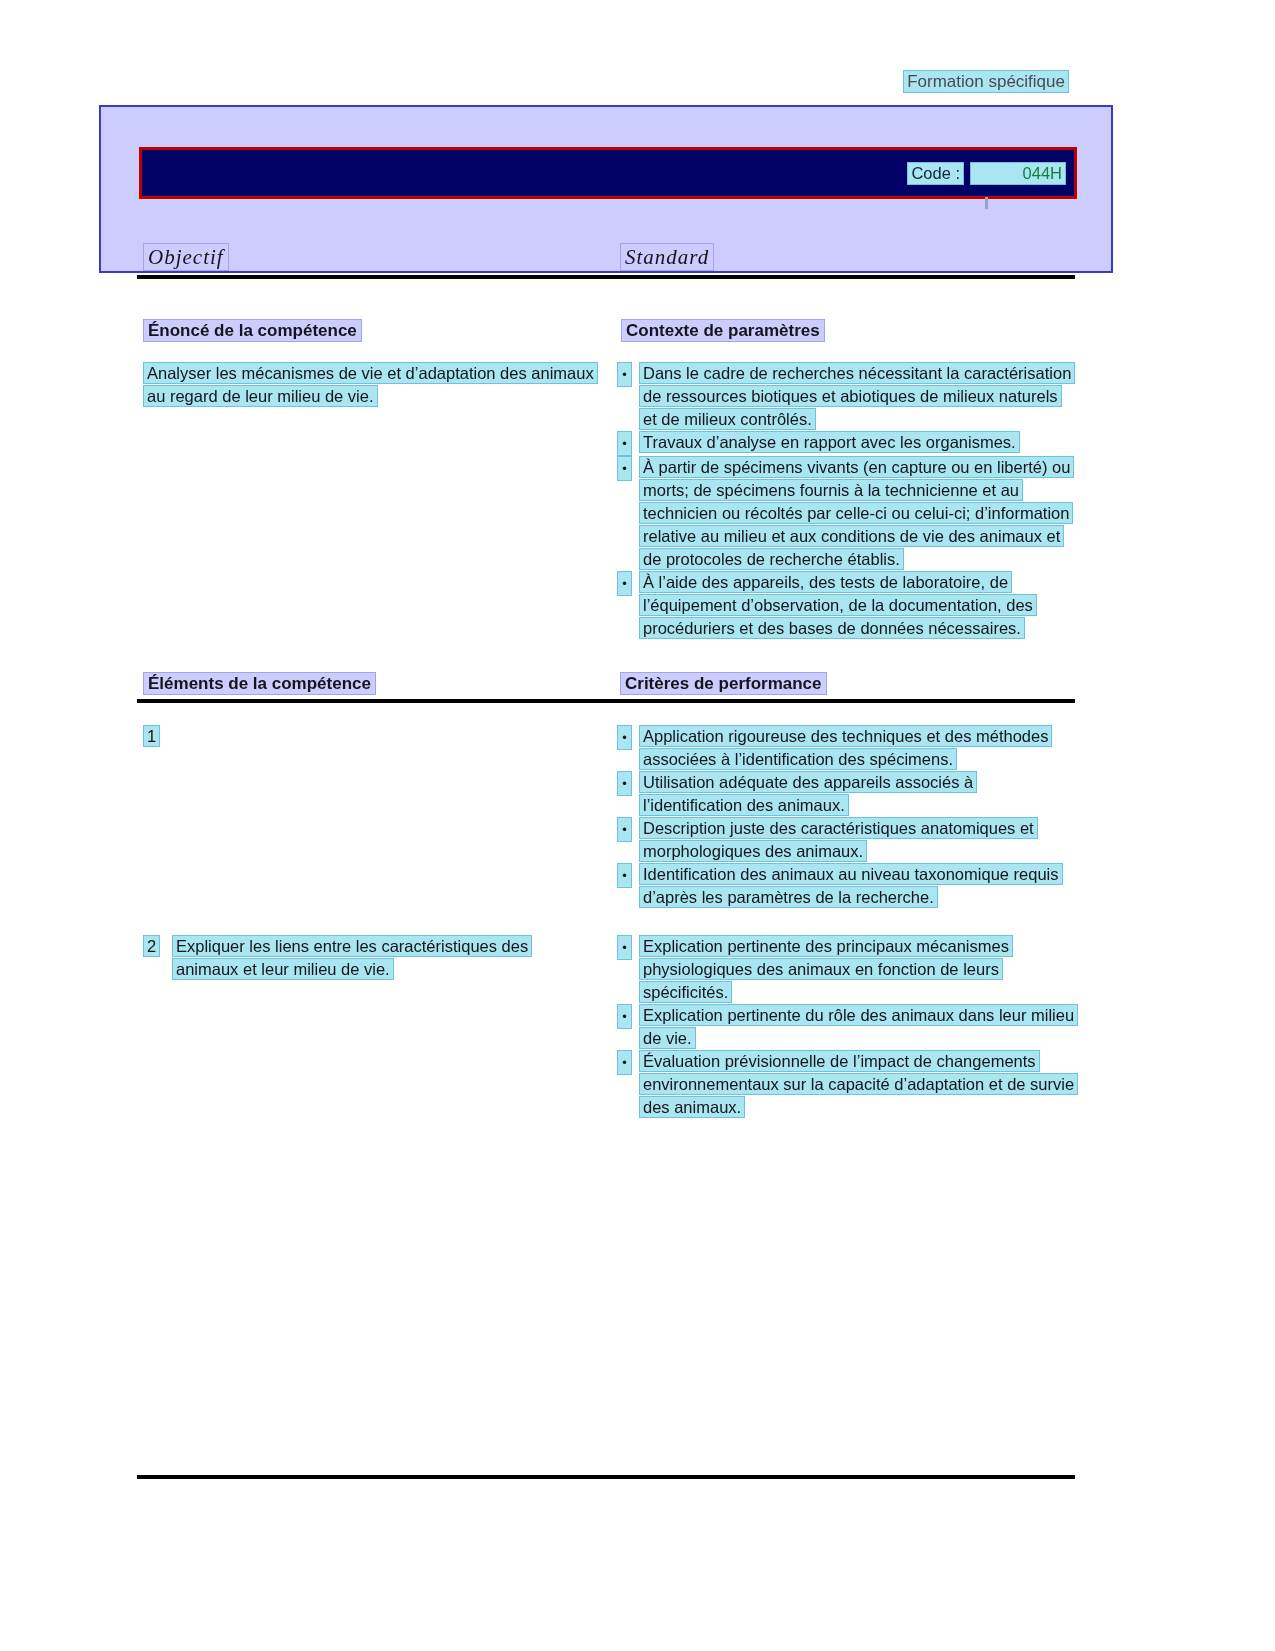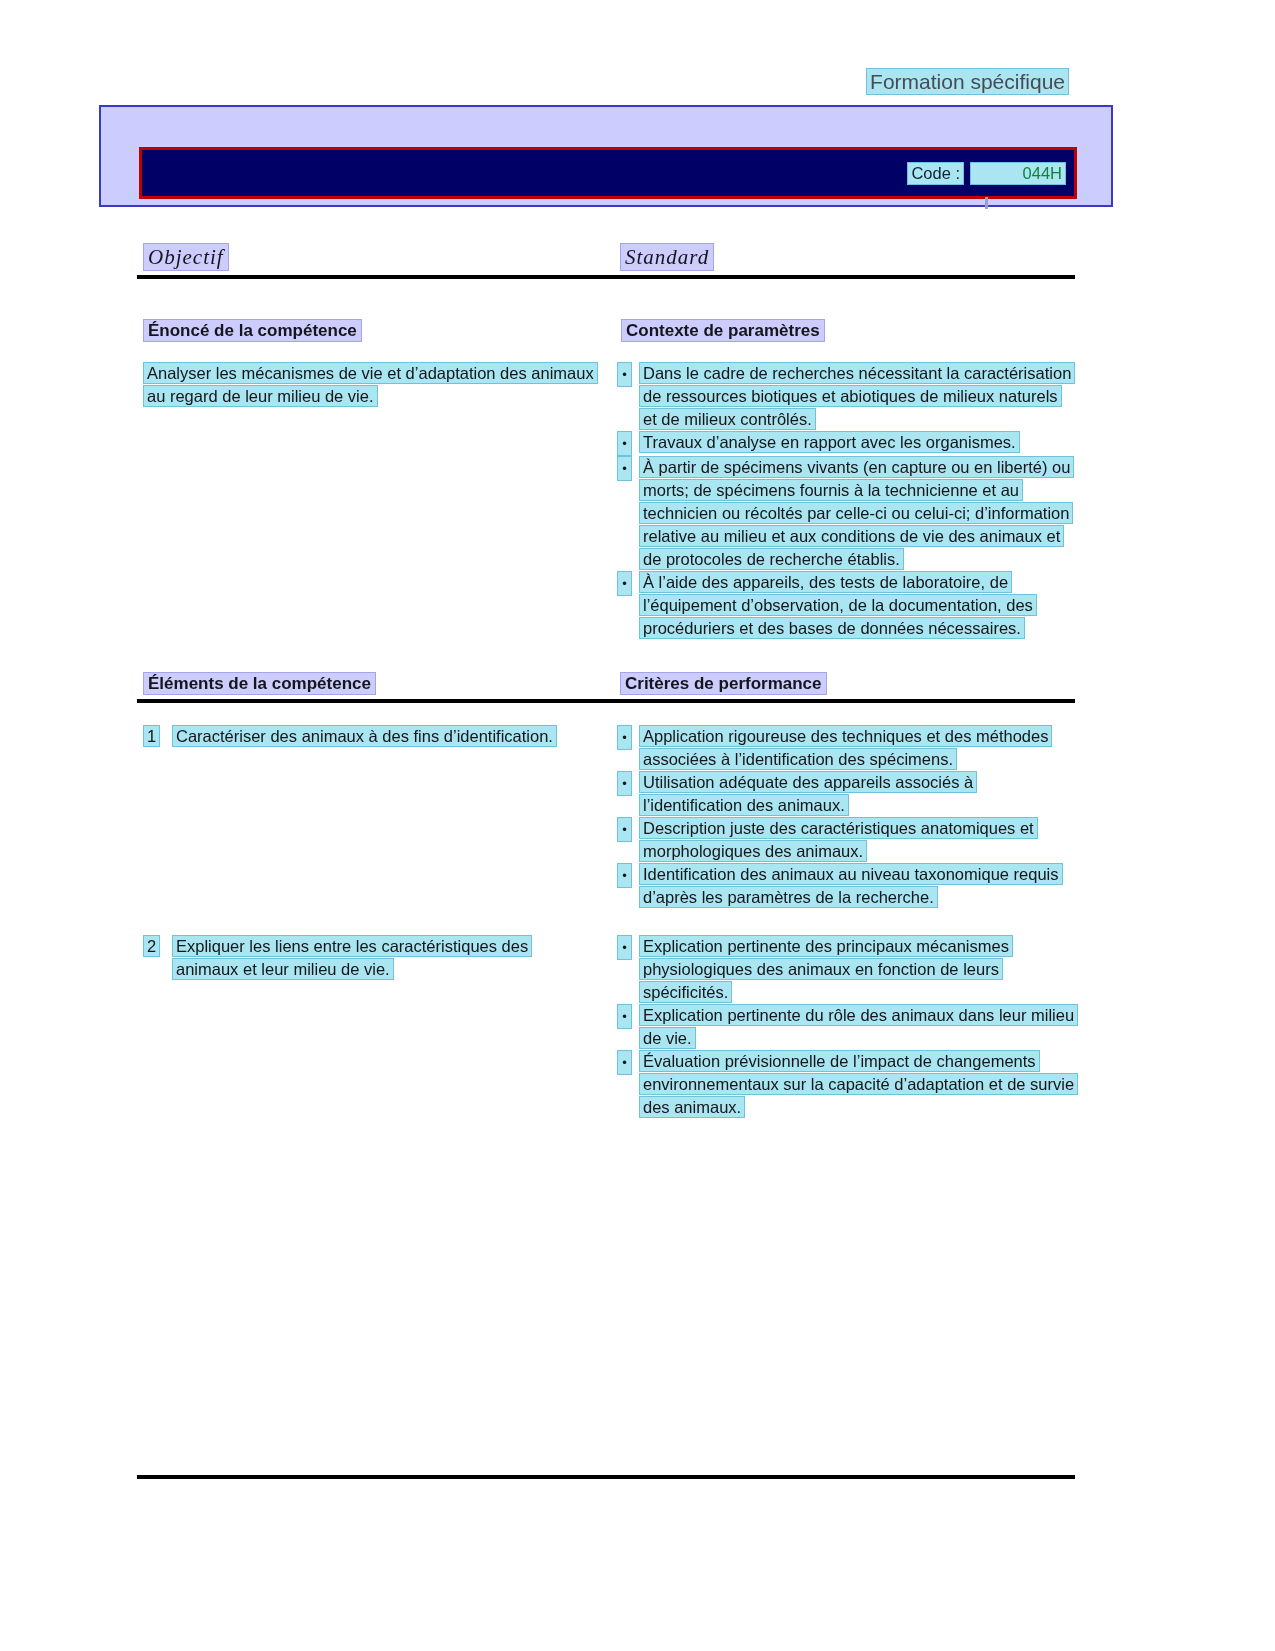--- a/index.html
+++ b/index.html
@@ -27,32 +27,32 @@
     padding: 1px 4px;
     box-decoration-break: clone;
     -webkit-box-decoration-break: clone;
   }
 
   
   .top-label {
     position: absolute;
     top: 71px;
     right: 206px;
-    font-size: 21px;
+    font-size: 17px;
     line-height: 22px;
     color: #4a4a55;
   }
 
   
   .banner {
     position: absolute;
     top: 105px;
     left: 99px;
     width: 1014px;
-    height: 102px;
+    height: 168px;
     box-sizing: border-box;
     background: var(--banner_fill, #ccccff);
     border: 2px solid var(--banner_border, #3a3ac8);
   }
   .title-box {
     position: absolute;
     top: 40px;
     left: 38px;
     width: 938px;
     height: 52px;
@@ -233,21 +233,20 @@
       </div>
       <div class="cell">
         <span class="hl-lav">Critères de performance</span>
       </div>
     </div>
     <div class="rule under-head"></div>
 
     <div class="two-col item-row one">
       <div class="item-left">
         <span class="item-number"><span class="hl">1</span></span>
-        <span class="item-text"><span class="hl">Caractériser des animaux à des fins d’identification.</span></span>
       </div>
       <ul class="bullets">
         <li>
           <span class="bullet-mark">•</span>
           <span class="bullet-text"><span class="hl">Application rigoureuse des techniques et des méthodes associées à l’identification des spécimens.</span></span>
         </li>
         <li>
           <span class="bullet-mark">•</span>
           <span class="bullet-text"><span class="hl">Utilisation adéquate des appareils associés à l’identification des animaux.</span></span>
         </li>

